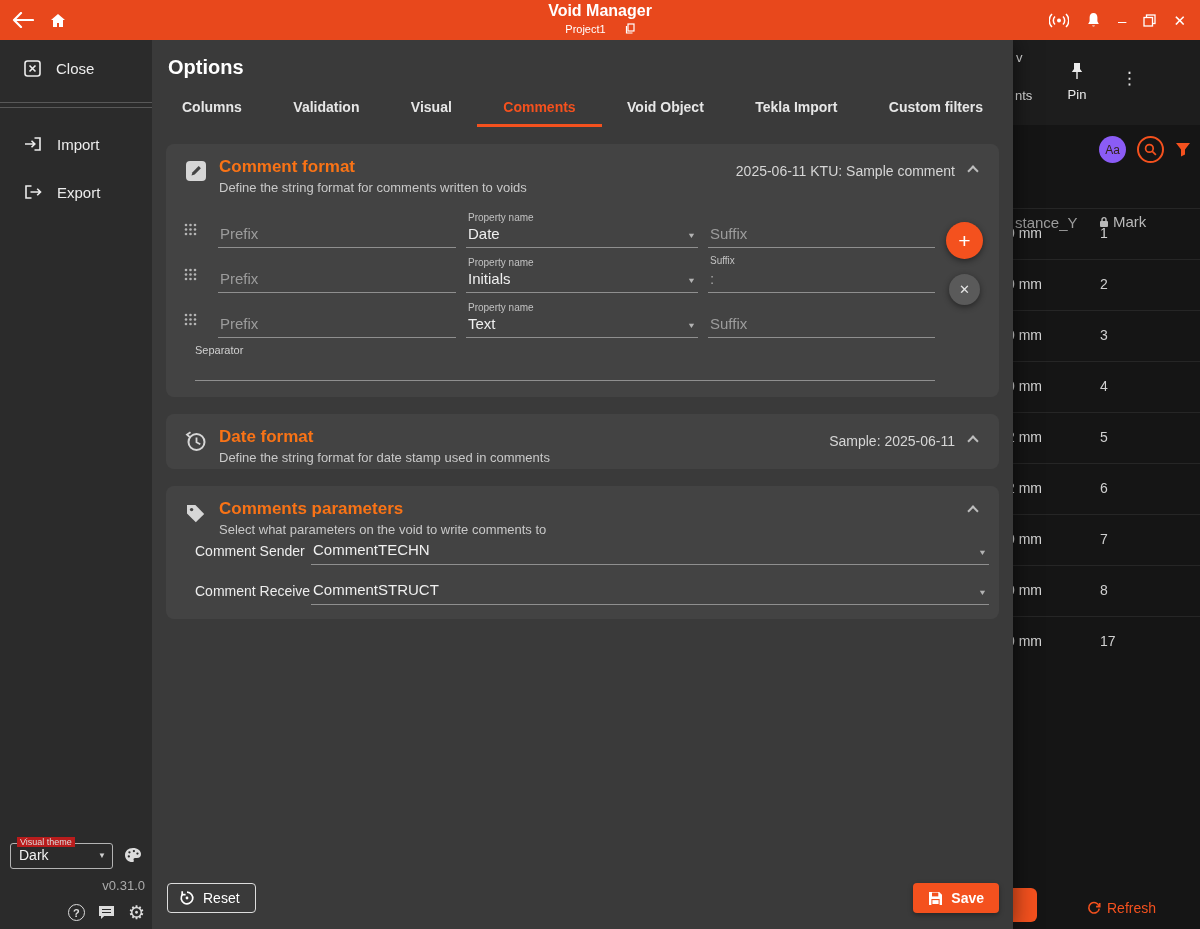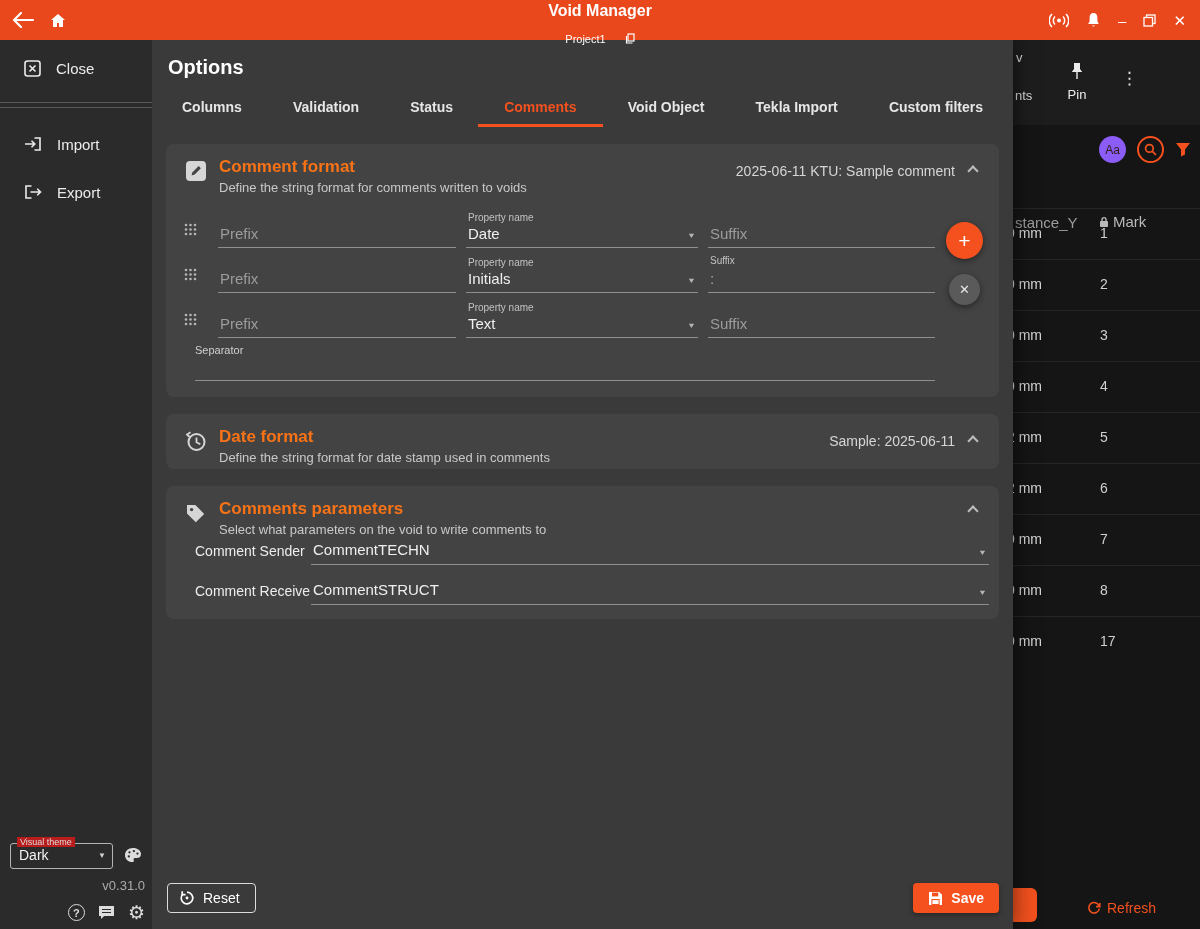--- a/index.html
+++ b/index.html
@@ -6,21 +6,21 @@
   html,body { width:1200px; height:929px; }
   body { font-family:"Liberation Sans", sans-serif; background:#141414; overflow:hidden; color:#eee; }
   .app { position:relative; width:1200px; height:929px; background:#141414; }
 
   
   .titlebar { position:absolute; top:0; left:0; right:0; height:40px; background:#e8481c; display:flex; align-items:center; z-index:10; }
   .tb-left { display:flex; align-items:center; gap:16px; padding-left:12px; }
   .tb-iconbtn { display:inline-flex; align-items:center; justify-content:center; cursor:pointer; }
   .tb-center { position:absolute; left:0; right:0; top:2px; display:flex; flex-direction:column; align-items:center; pointer-events:none; }
   .tb-title { font-size:16px; font-weight:700; color:#fff; }
-  .tb-sub { font-size:11px; color:#fff; display:flex; align-items:flex-start; gap:19px; margin-top:13px; }
+  .tb-sub { font-size:11px; color:#fff; display:flex; align-items:flex-start; gap:19px; margin-top:3px; }
   .tb-right { margin-left:auto; display:flex; align-items:center; gap:17px; padding-right:14px; }
   .glyph-btn { color:#fff; font-size:15px; line-height:1; cursor:pointer; }
 
   
   .sidebar { position:absolute; top:40px; left:0; width:152px; bottom:0; background:#2b2b2b; z-index:5; }
   .side-item { display:flex; align-items:center; gap:15px; padding-left:24px; height:40px; font-size:15px; color:#ececec; cursor:pointer; }
   .side-item.first { margin-top:8px; }
   .side-item.tall { height:48px; }
   .side-sep { border-top:1px solid #585858; border-bottom:1px solid #585858; height:6px; margin:14px 0 12px; }
   .theme-box { position:absolute; left:10px; bottom:60px; width:103px; height:26px; border:1px solid #b4b4b4; border-radius:3px; cursor:pointer; }
@@ -299,21 +299,21 @@
       <span class="gear">⚙</span>
     </div>
   </aside>
 
   <main class="panel">
     <h1 class="options-heading">Options</h1>
 
     <nav class="tabs">
       <div class="tab">Columns</div>
       <div class="tab">Validation</div>
-      <div class="tab">Status</div>
+      <div class="tab">Visual</div>
       <div class="tab active">Comments</div>
       <div class="tab">Void Object</div>
       <div class="tab">Tekla Import</div>
       <div class="tab">Custom filters</div>
     </nav>
 
     <section class="card">
       <div class="card-head">
         <span class="card-icon">
           <svg width="24" height="24" viewBox="0 0 24 24">

